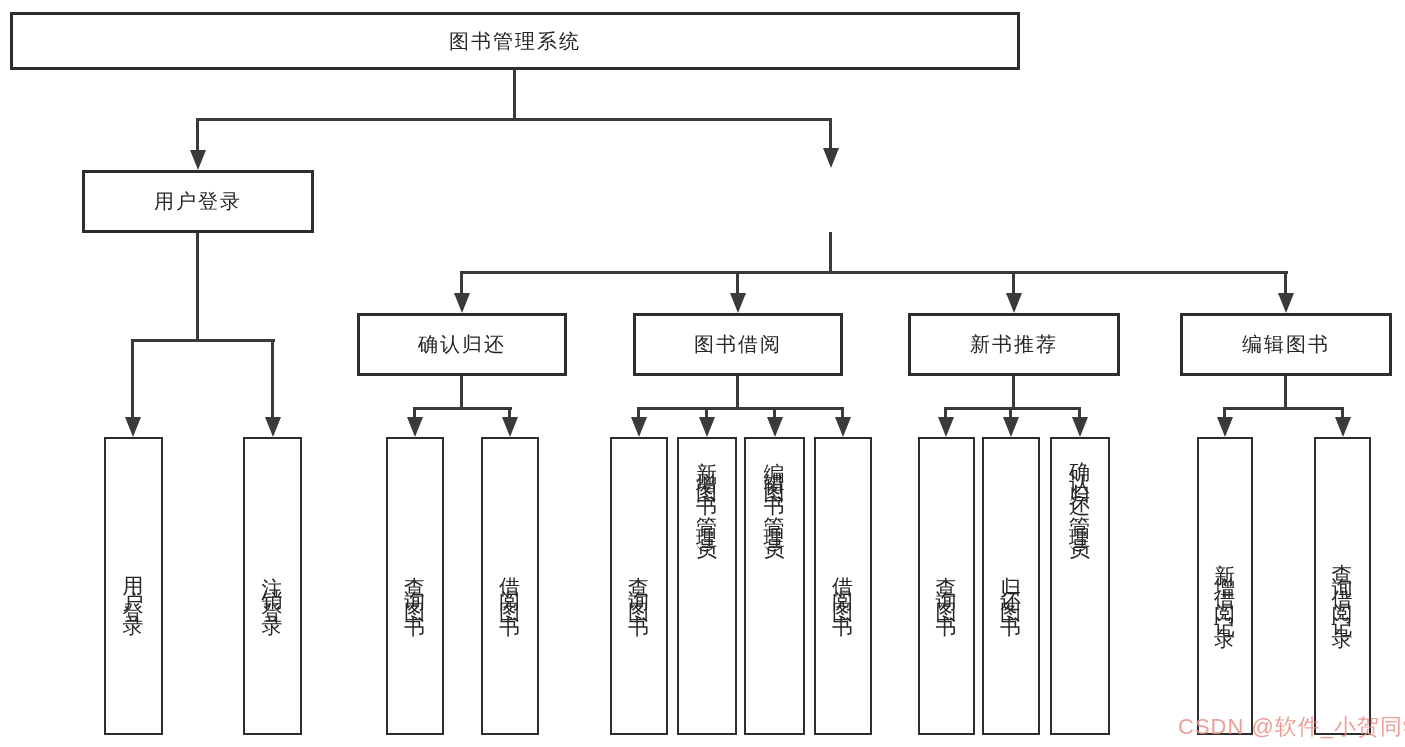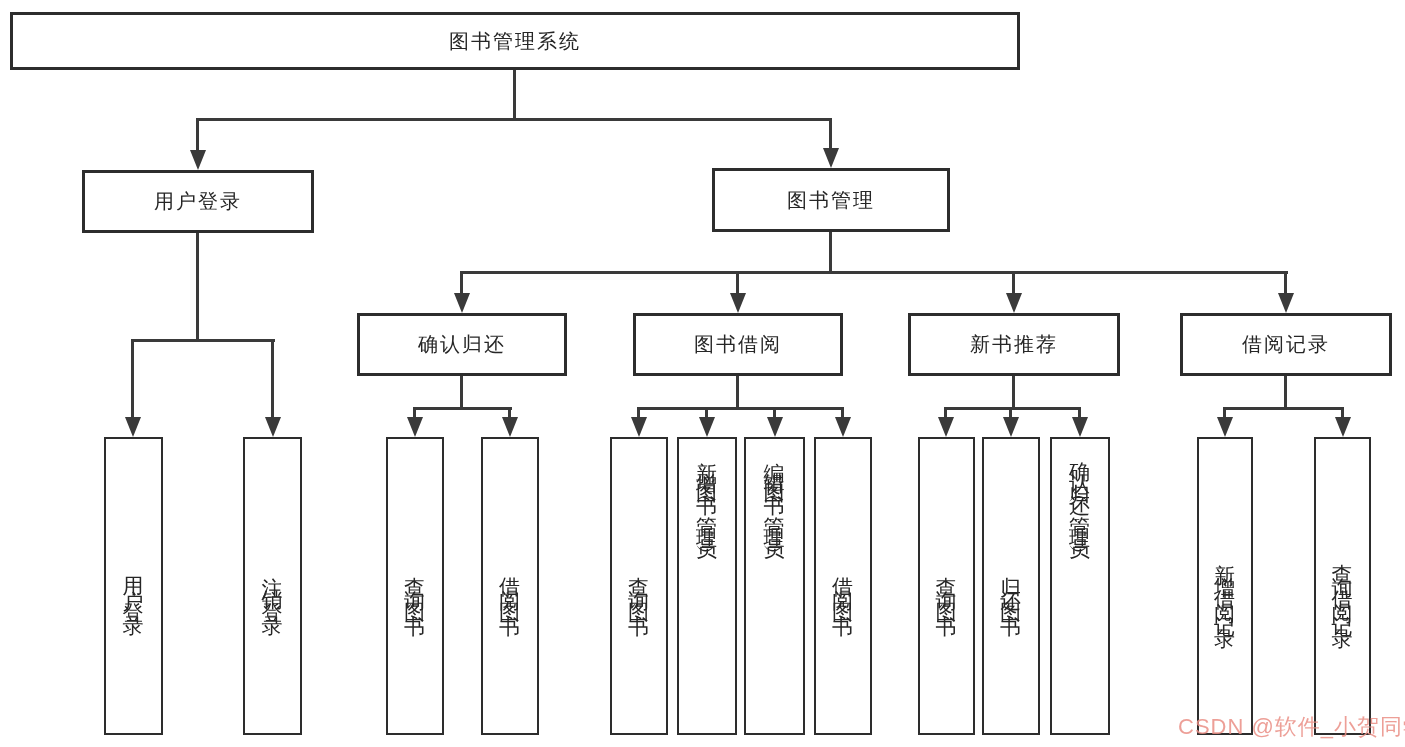--- a/index.html
+++ b/index.html
@@ -40,38 +40,35 @@
 <div id="stage">
 
   <div class="box" style="left:10px;top:12px;width:1010px;height:58px;">
     <span>图书管理系统</span>
   </div>
 
   <div class="box" style="left:82px;top:170px;width:232px;height:63px;">
     <span>用户登录</span>
   </div>
 
-  <div class="box" style="left:712px;top:168px;width:238px;height:64px;">
-    <span>图书管理</span>
-  </div>
 
   <div class="box" style="left:357px;top:313px;width:210px;height:63px;">
     <span>确认归还</span>
   </div>
 
   <div class="box" style="left:633px;top:313px;width:210px;height:63px;">
     <span>图书借阅</span>
   </div>
 
   <div class="box" style="left:908px;top:313px;width:212px;height:63px;">
     <span>新书推荐</span>
   </div>
 
   <div class="box" style="left:1180px;top:313px;width:212px;height:63px;">
-    <span>借阅记录</span>
+    <span>编辑图书</span>
   </div>
 
   <div class="leaf" style="left:104px;width:59px;">
     <span>用户登录</span>
   </div>
   <div class="leaf" style="left:243px;width:59px;">
     <span>注销登录</span>
   </div>
 
   <div class="leaf" style="left:386px;width:58px;">

